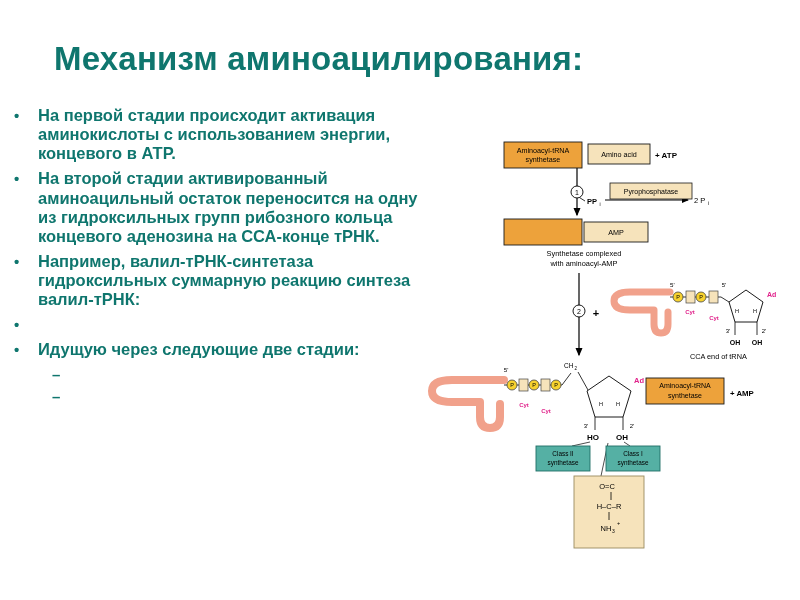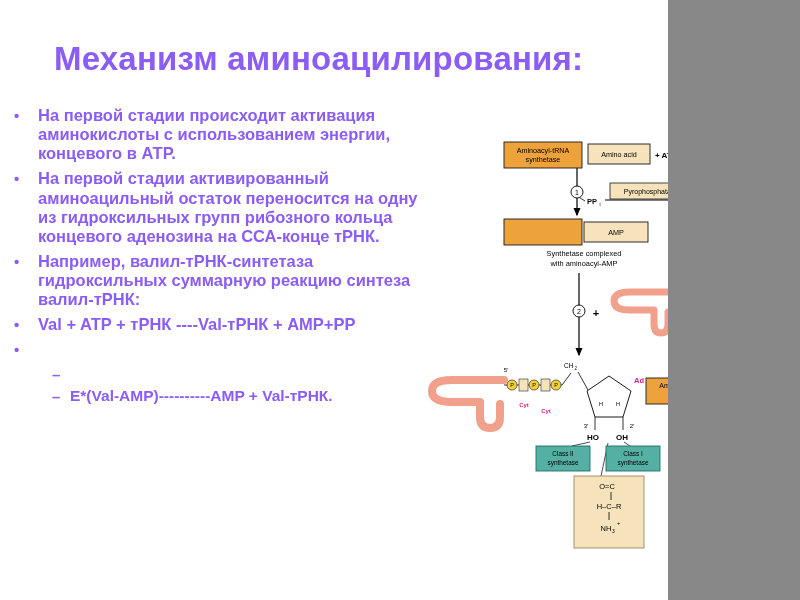--- a/index.html
+++ b/index.html
@@ -1,17 +1,17 @@
 <!DOCTYPE html>
 <html><head>
 <meta charset="utf-8">
 <style>
   html,body{margin:0;padding:0;background:#888;}
-  .slide{position:relative;width:668px;height:600px;background:#ffffff;overflow:hidden;
-         font-family:"Liberation Sans",sans-serif;color:#8b5cf6;}
+  .slide{position:relative;width:800px;height:600px;background:#ffffff;overflow:hidden;
+         font-family:"Liberation Sans",sans-serif;color:#0f766e;}
   .title{position:absolute;left:54px;top:40px;margin:0;font-size:33px;font-weight:700;letter-spacing:.2px;}
   .bullets{position:absolute;left:14px;top:106px;width:412px;margin:0;padding:0;list-style:none;}
   .bullets li{display:flex;align-items:flex-start;margin-bottom:6px;font-weight:700;
               font-size:16.5px;line-height:1.16;}
   .bullets li .mark{flex:0 0 24px;font-size:15px;padding-top:1px;}
   .bullets li.sub{margin-left:38px;font-size:15.5px;margin-bottom:4px;}
   .bullets li.sub .mark{flex:0 0 18px;}
   .diagram{position:absolute;left:424px;top:106px;width:372px;height:488px;}
   svg text{font-family:"Liberation Sans",sans-serif;fill:#000;}
   .mag{fill:#E0218A;font-weight:700;}
@@ -23,39 +23,38 @@
 
   <h1 class="title">Механизм аминоацилирования:</h1>
 
   <ul class="bullets">
     <li>
       <span class="mark">•</span>
       <span>На первой стадии происходит активация аминокислоты с использованием энергии, концевого в АТР.</span>
     </li>
     <li>
       <span class="mark">•</span>
-      <span>На первой стадии активированный аминоацильный остаток переносится на одну из гидроксильных групп рибозного кольца концевого аденозина на ССА-конце тРНК.</span>
+      <span>На второй стадии активированный аминоацильный остаток переносится на одну из гидроксильных групп рибозного кольца концевого аденозина на ССА-конце тРНК.</span>
     </li>
     <li>
       <span class="mark">•</span>
       <span>Например, валил-тРНК-синтетаза гидроксильных суммарную реакцию синтеза валил-тРНК:</span>
     </li>
     <li>
       <span class="mark">•</span>
-      <span>Val + ATP + тРНК ----Val-тРНК + AMP+PP</span>
     </li>
     <li>
       <span class="mark">•</span>
+      <span>Идущую через следующие две стадии:</span>
     </li>
     <li class="sub">
       <span class="mark">–</span>
     </li>
     <li class="sub">
       <span class="mark">–</span>
-      <span>E*(Val-AMP)----------AMP + Val-тРНК.</span>
     </li>
   </ul>
 
   <div class="diagram">
     <svg width="372" height="488" viewBox="0 0 372 488">
       <defs>
         <marker id="arw" markerWidth="8" markerHeight="8" refX="6" refY="3" orient="auto">
           <path d="M0,0 L7,3 L0,6 z" fill="#000"></path>
         </marker>
       </defs>

